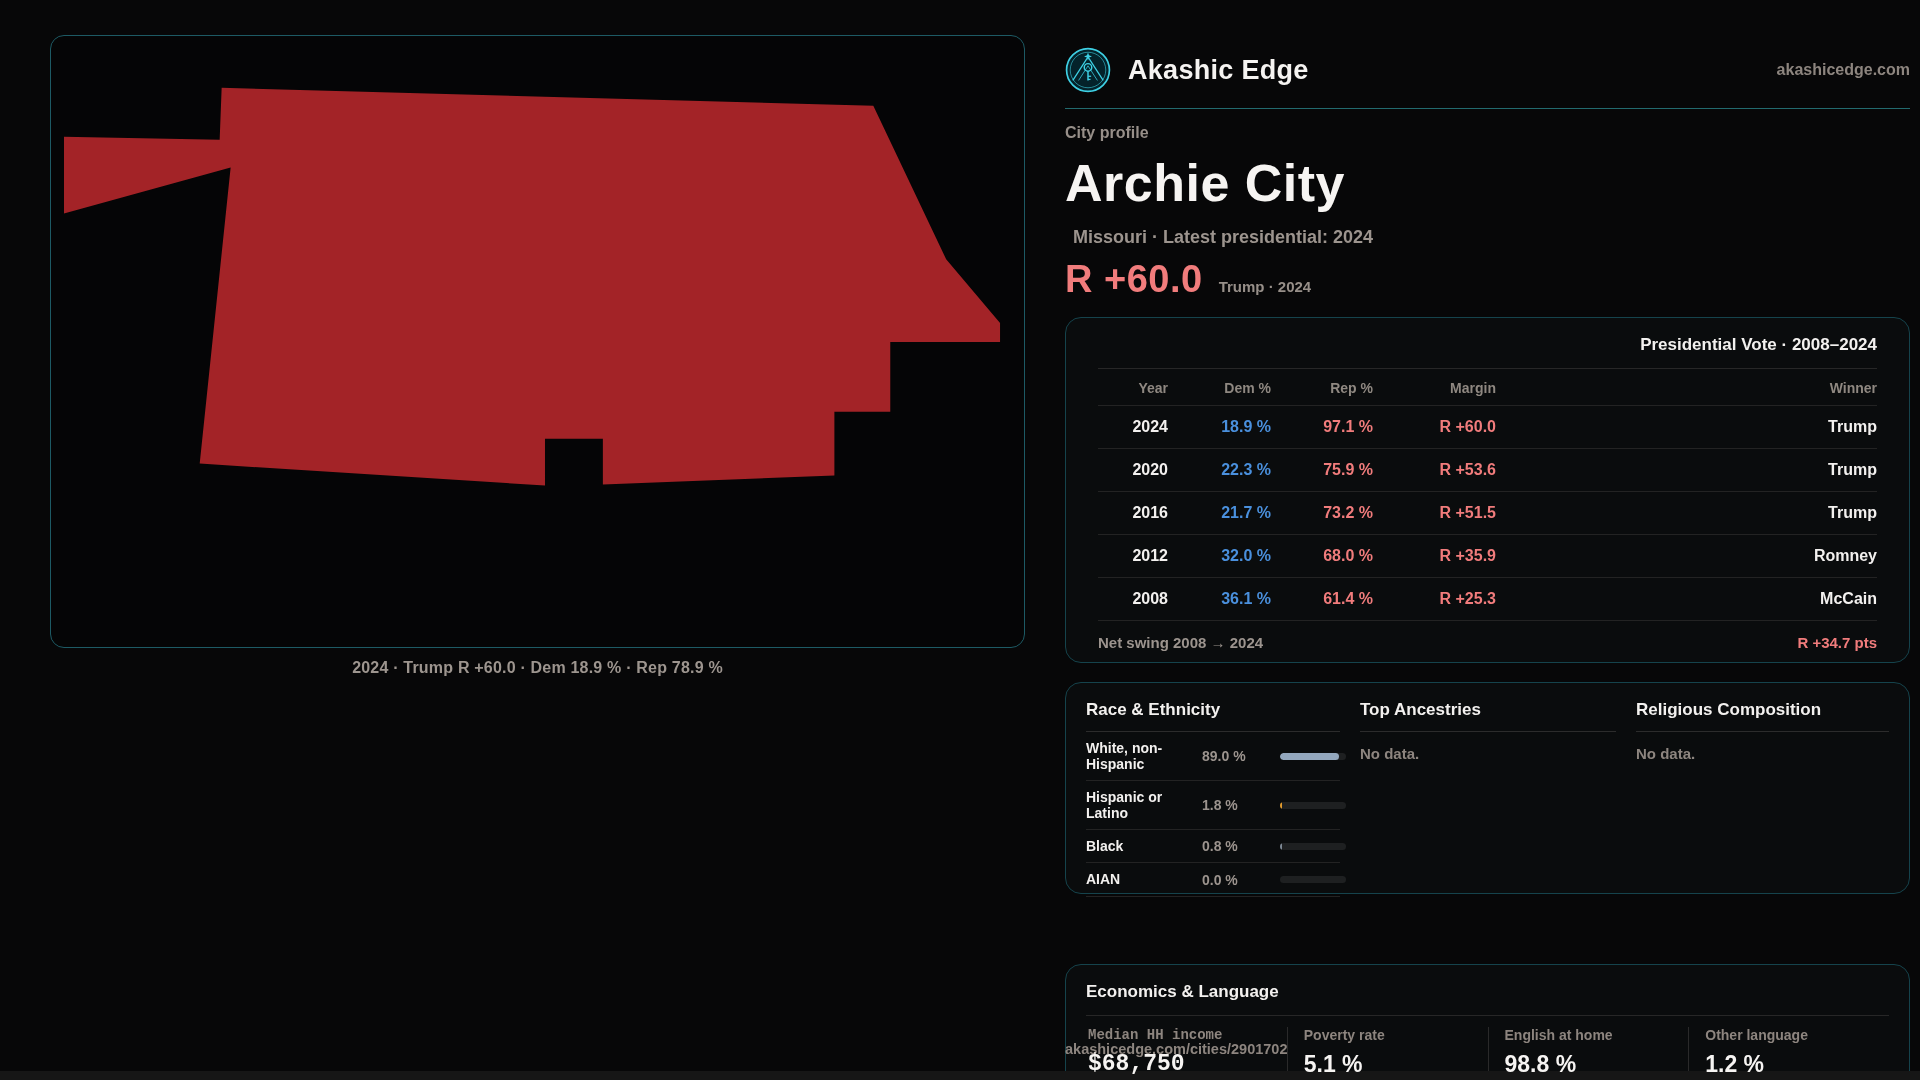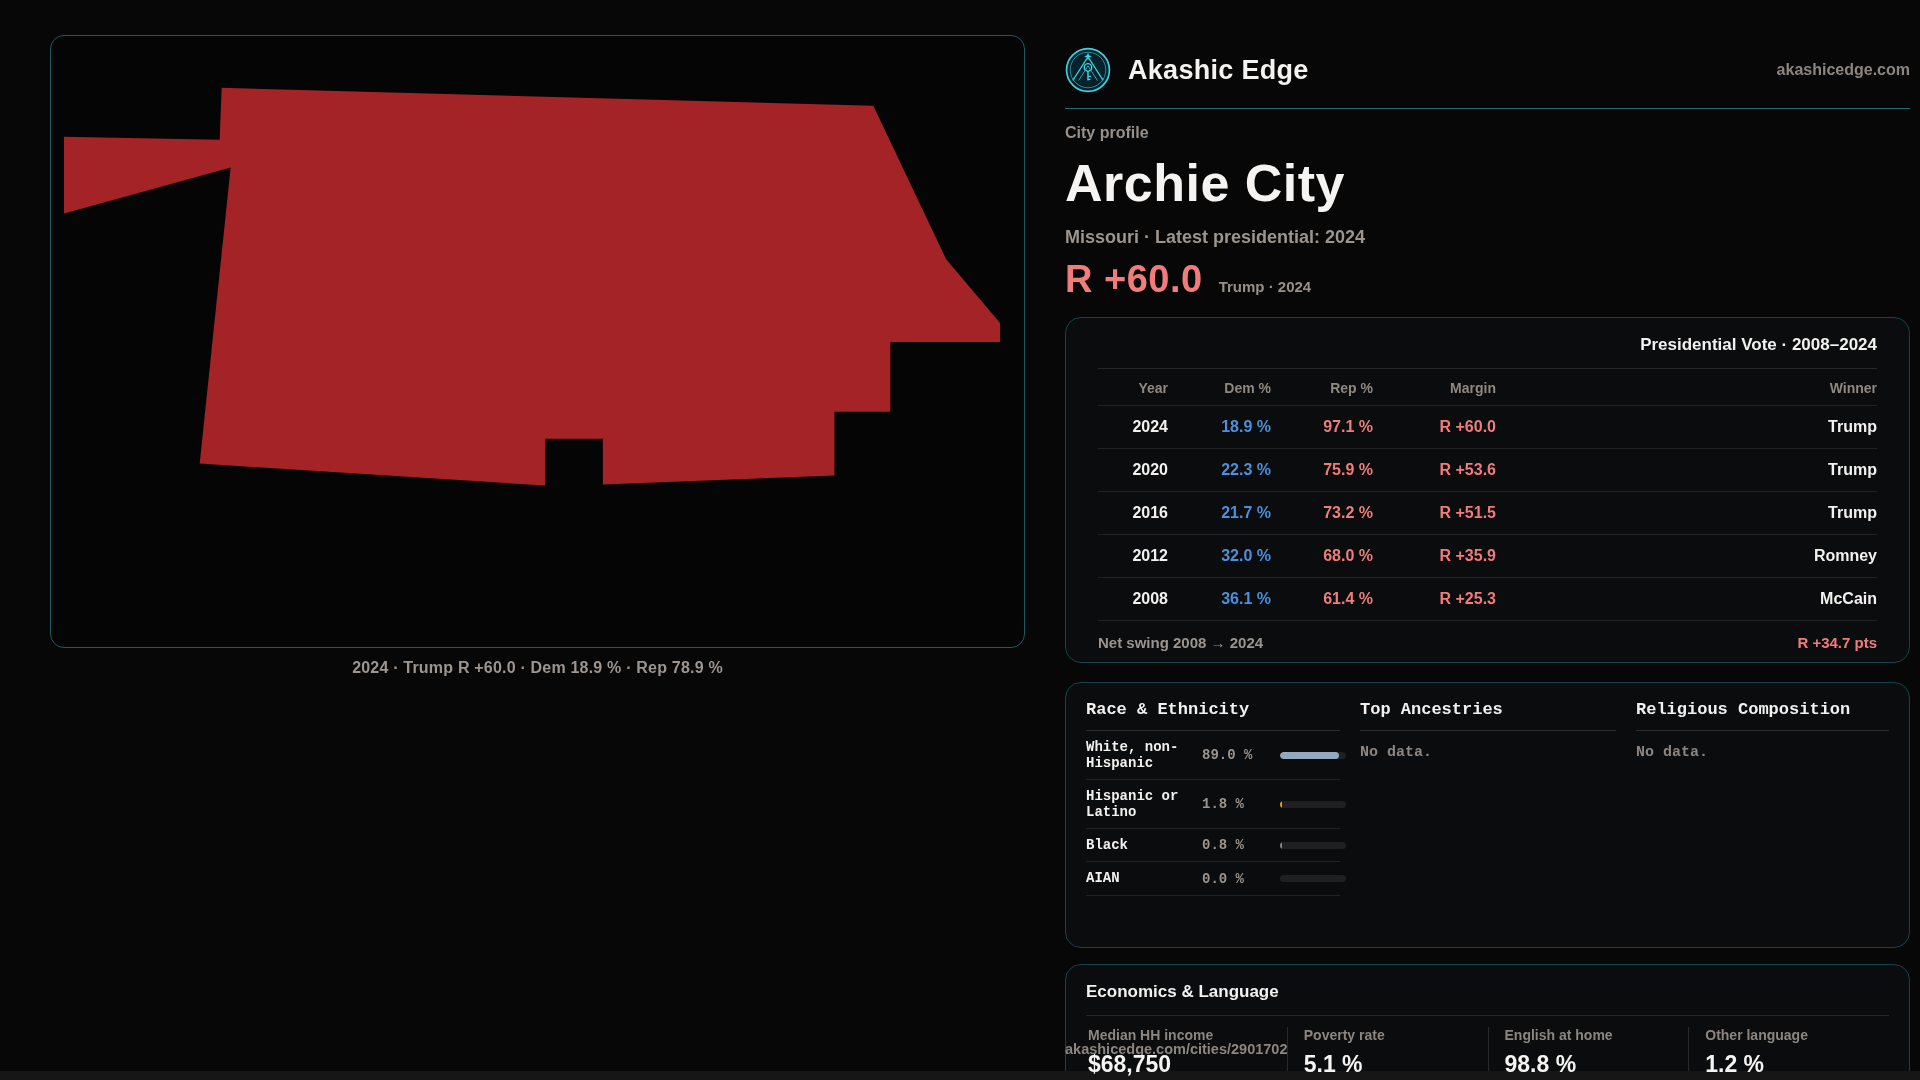--- a/index.html
+++ b/index.html
@@ -18,21 +18,21 @@
   .right { position:absolute; left:1065px; top:0; width:845px; height:1080px;margin-top:17px; }
 
   .hdr { position:absolute; left:0; top:30px; width:100%; display:flex; align-items:center; }
   .logo { width:46px; height:46px; flex:0 0 46px; }
   .brand { margin-left:17px; font-size:27px; font-weight:700; letter-spacing:.3px; color:#f5f3f1; }
   .domain { margin-left:auto; font-size:16px; font-weight:700; color:#8d857f; text-decoration:none; }
   .hdr-rule { position:absolute; left:0; top:91px; width:100%; border-top:1px solid #226a6e; }
 
   .eyebrow { position:absolute; left:0; top:107px; font-size:16px; font-weight:700; color:#978f89; }
   .city-title { position:absolute; left:0; top:136px; font-size:52px; font-weight:700; color:#f6f4f2; letter-spacing:.5px; }
-  .subtitle { position:absolute; left:0; top:210px; font-size:18px; font-weight:700; color:#9c948e; }
+  .subtitle { position:absolute; left:8px; top:210px; font-size:18px; font-weight:700; color:#9c948e; }
   .headline { position:absolute; left:0; top:241px; display:flex; align-items:baseline; }
   .headline .marg { font-size:38px; font-weight:700; color:#f17c7c; letter-spacing:.5px; }
   .headline .ctx { margin-left:16px; font-size:15px; font-weight:700; color:#978f89; }
 
   .panel { position:absolute; left:0; width:100%; background:#0a0c0d;
            border:1px solid #15434c; border-radius:16px; }
   .ptitle { font-size:17px; font-weight:700; color:#f3f1ef; padding:17px 0 13px;
             border-bottom:1px solid #272727; }
 
   
@@ -41,37 +41,37 @@
           border-bottom:1px solid #232323; }
   .ehead { padding:11px 0 9px; font-size:14px; font-weight:700; color:#8f8881; }
   .edata { padding:12px 0; font-size:16px; font-weight:700; }
   .c-year { color:#f3f1ef; } .c-dem { color:#4a90dd; } .c-rep { color:#f17c7c; }
   .c-marg { color:#f17c7c; } .c-win { color:#f3f1ef; }
   .eswing { display:flex; justify-content:space-between; align-items:center; padding:13px 0; font-weight:700; }
   .eswing .sl { font-size:15px; color:#9c948e; }
   .eswing .sv { font-size:15px; color:#f17c7c; }
 
   
-  .panel-demo { top:665px; height:266px; padding:0 20px;font-family:Liberation Mono, monospace; }
+  .panel-demo { top:665px; height:212px; padding:0 20px; }
   .demo-grid { display:grid; grid-template-columns:254px 256px 1fr; column-gap:20px; }
   .coltitle { font-size:17px; font-weight:700; color:#f3f1ef; padding:17px 0 11px;
               border-bottom:1px solid #2c2c2c; }
   .nodata { padding-top:13px; font-size:15px; font-weight:700; color:#8d857f; }
   .race-row { display:grid; grid-template-columns:110px 72px 1fr; column-gap:6px; align-items:center;
               padding:8px 0; border-bottom:1px solid #232323; min-height:31px; }
   .rlabel { font-size:14px; font-weight:700; color:#f3f1ef; line-height:1.15; }
   .rval { font-size:14px; font-weight:700; color:#9c948e; }
   .rbar { display:block; width:66px; height:7px; background:#1e2021; border-radius:4px; overflow:hidden; }
   .rbar i { display:block; height:100%; border-radius:4px; }
 
   
   .panel-econ { top:947px; height:125px; padding:0 20px; }
   .stats { display:grid; grid-template-columns:repeat(4,1fr); padding:11px 0 0; }
   .stat { padding-left:16px; border-left:1px solid #2a2a2a; }
-  .stat:first-child { padding-left:2px; border-left:none; }
+  .stat:first-child { padding-left:2px; border-left:none;font-family:Liberation Mono, monospace; }
   .stat .lab { position:relative; z-index:2; font-size:14px; font-weight:700; color:#8d857f; }
   .stat .val { position:relative; z-index:2; margin-top:8px; font-size:23px; font-weight:700; color:#f6f4f2; }
 
   .sources { position:absolute; left:0; top:1022px; z-index:1; font-size:14.5px; font-weight:700;
              color:#8d857f; line-height:1.42; }
   .sources a { color:#8d857f; text-decoration:none; }
 
   .bottom-strip { position:absolute; left:0; top:1071px; width:1920px; height:9px; background:#161616; }
 </style>
 </head>

